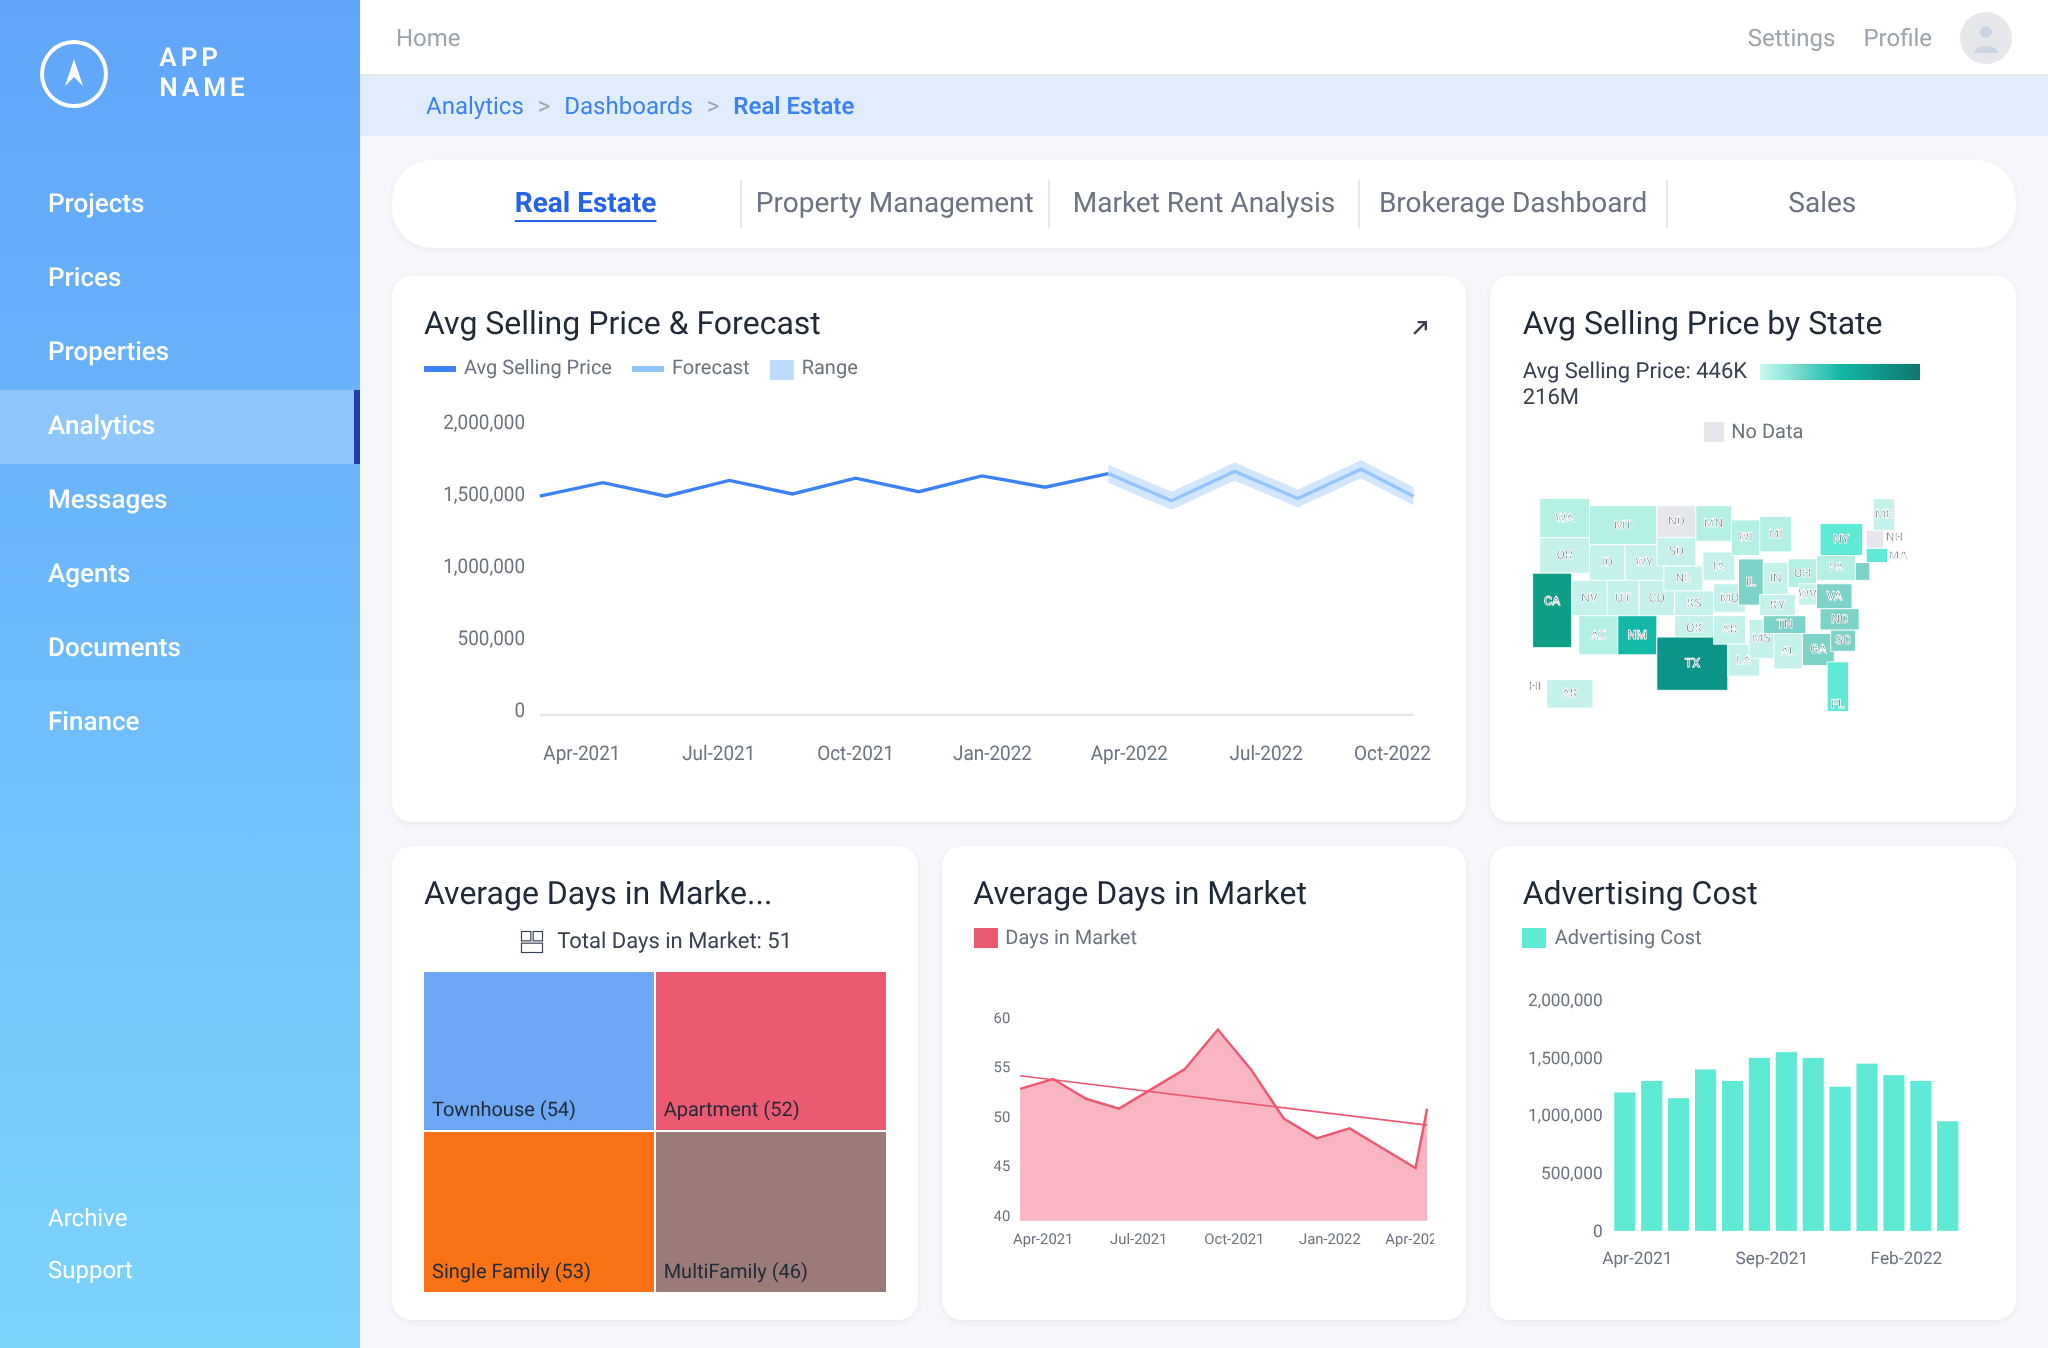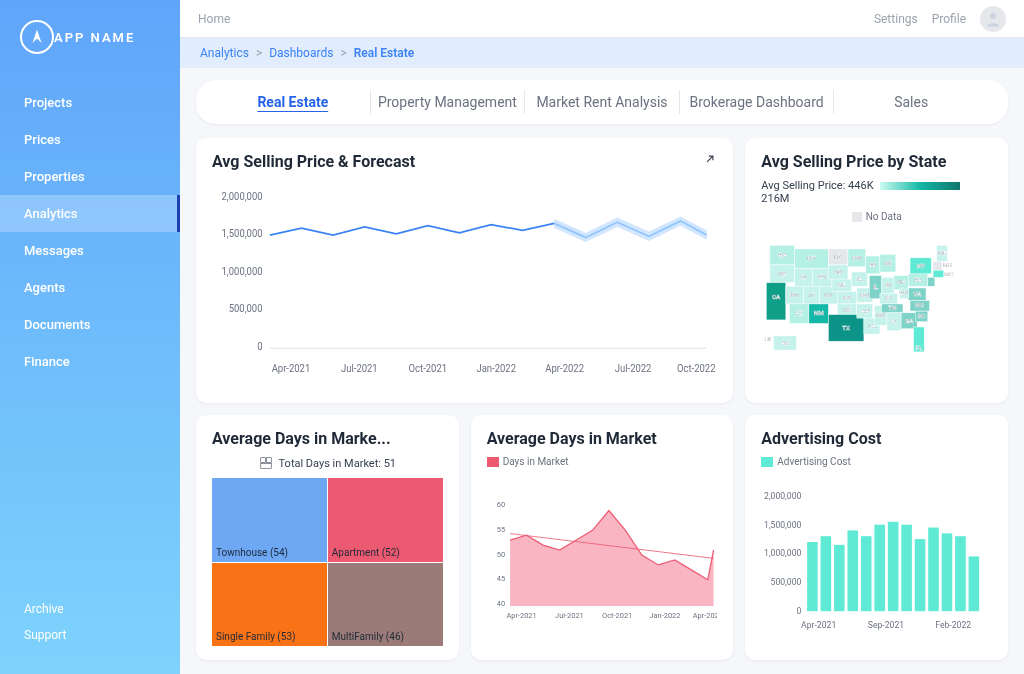--- a/index.html
+++ b/index.html
@@ -1,50 +1,50 @@
 <!DOCTYPE html>
 <html><head>
 <meta charset="utf-8">
 <style>
 * { margin: 0; padding: 0; box-sizing: border-box; font-family: -apple-system, BlinkMacSystemFont, 'Segoe UI', Roboto, Arial, sans-serif; }
 body { width: 1024px; height: 674px; overflow: hidden; background: #f5f7fa; display: flex; }
 
 
 .sidebar { width: 180px; height: 100%; background: linear-gradient(180deg, #60a5fa 0%, #7dd3fc 100%); color: #fff; display: flex; flex-direction: column; padding: 20px 0; }
-.logo-wrap { display: flex; align-items: center; gap: 0; padding: 0 20px 30px; }
+.logo-wrap { display: flex; align-items: center; gap: 26px; padding: 0 20px 30px; }
 .logo-icon { width: 34px; height: 34px; border: 2px solid #fff; border-radius: 50%; display: flex; align-items: center; justify-content: center; }
 .logo-icon svg { width: 18px; height: 18px; fill: #fff; }
 .app-name { font-size: 13px; font-weight: 600; letter-spacing: 2px; }
 .nav { flex: 1; }
 .nav-item { padding: 11px 24px; font-size: 13px; font-weight: 500; cursor: pointer; }
 .nav-item.active { background: rgba(255,255,255,0.25); border-right: 3px solid #1e40af; }
 .sidebar-footer { padding: 6px 24px; font-size: 12px; }
 .sidebar-footer div { padding: 6px 0; cursor: pointer; }
 
 
 .main { flex: 1; height: 100%; display: flex; flex-direction: column; overflow: hidden; }
 .topbar { height: 38px; background: #fff; display: flex; align-items: center; padding: 0 18px; border-bottom: 1px solid #e5e7eb; font-size: 12px; color: #9ca3af; }
 .topbar-left { flex: 1; }
 .topbar-right { display: flex; align-items: center; gap: 14px; }
 .avatar { width: 26px; height: 26px; border-radius: 50%; background: #e5e7eb; display: flex; align-items: center; justify-content: center; }
 .avatar svg { width: 18px; height: 18px; fill: #cbd5e1; }
 
-.breadcrumb { background: #e1edfc; padding: 8px 20px; font-size: 12px; color: #3b82f6; }
+.breadcrumb { background: #e1edfc; padding: 8px 33px; font-size: 12px; color: #3b82f6; }
 .breadcrumb .sep { color: #9ca3af; margin: 0 4px; }
 .breadcrumb .current { font-weight: 600; }
 
 .tabs-row { margin: 12px 16px 0; background: #fff; border-radius: 20px; display: flex; padding: 10px 20px; box-shadow: 0 1px 3px rgba(0,0,0,0.05); }
 .tab { flex: 1; text-align: center; font-size: 14px; color: #6b7280; cursor: pointer; padding: 4px 0; border-right: 1px solid #e5e7eb; }
 .tab:last-child { border-right: none; }
 .tab.active { color: #2563eb; font-weight: 700; text-decoration: underline; text-underline-offset: 4px; }
 
 .content { flex: 1; padding: 14px 16px; display: grid; grid-template-columns: 1fr 1fr 1fr; grid-template-rows: auto auto; gap: 12px; overflow: hidden; }
 .card { background: #fff; border-radius: 10px; padding: 14px 16px; box-shadow: 0 1px 3px rgba(0,0,0,0.06); display: flex; flex-direction: column; }
 .card.span2 { grid-column: span 2; }
-.card-title { font-size: 16px; font-weight: 700; color: #1f2937; margin-bottom: 8px; display: flex; justify-content: space-between; align-items: flex-start; }
+.card-title { font-size: 16px; font-weight: 400; color: #1f2937; margin-bottom: 8px; display: flex; justify-content: space-between; align-items: flex-end; }
 .expand-icon { width: 14px; height: 14px; }
 
 .legend { font-size: 10px; color: #6b7280; display: flex; gap: 10px; margin-bottom: 4px; }
 .legend-item { display: flex; align-items: center; gap: 4px; }
 .legend-swatch { width: 16px; height: 3px; }
 .legend-box { width: 12px; height: 10px; }
 
 
 .linechart { flex: 1; position: relative; }
 .linechart svg { width: 100%; height: 100%; }
@@ -138,20 +138,34 @@
   </div>
 
   <div class="content">
 
     <div class="card span2">
       <div class="card-title">
         <span>Avg Selling Price &amp; Forecast</span>
         <svg class="expand-icon" viewBox="0 0 24 24">
             <path d="M7 17 L17 7 M10 7 H17 V14" stroke="#374151" stroke-width="2" fill="none"></path>
           </svg>
+      </div>
+      <div class="legend">
+        <div class="legend-item">
+            <span class="legend-swatch" style="background:#3b82f6"></span>
+            <span>Avg Selling Price</span>
+          </div>
+        <div class="legend-item">
+            <span class="legend-swatch" style="background:#93c5fd"></span>
+            <span>Forecast</span>
+          </div>
+        <div class="legend-item">
+            <span class="legend-box" style="background:#bfdbfe"></span>
+            <span>Range</span>
+          </div>
       </div>
       <div class="linechart">
         <svg viewBox="0 0 480 180" preserveAspectRatio="none">
 
           <text x="48" y="18" text-anchor="end" class="axis-text">2,000,000</text>
           <text x="48" y="50" text-anchor="end" class="axis-text">1,500,000</text>
           <text x="48" y="82" text-anchor="end" class="axis-text">1,000,000</text>
           <text x="48" y="114" text-anchor="end" class="axis-text">500,000</text>
           <text x="48" y="146" text-anchor="end" class="axis-text">0</text>
 

